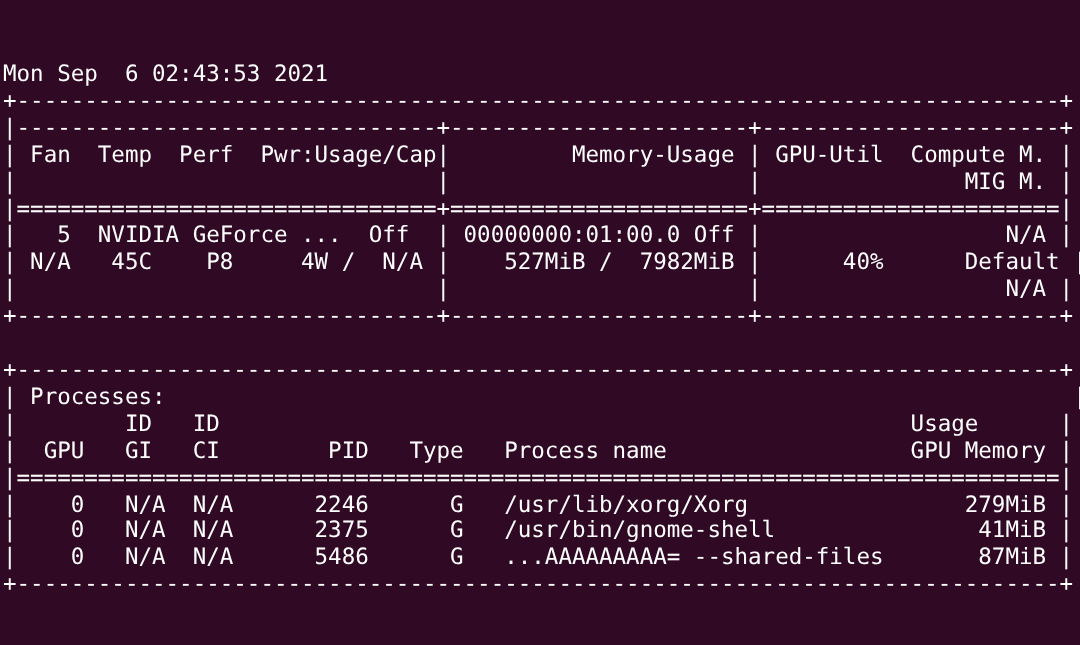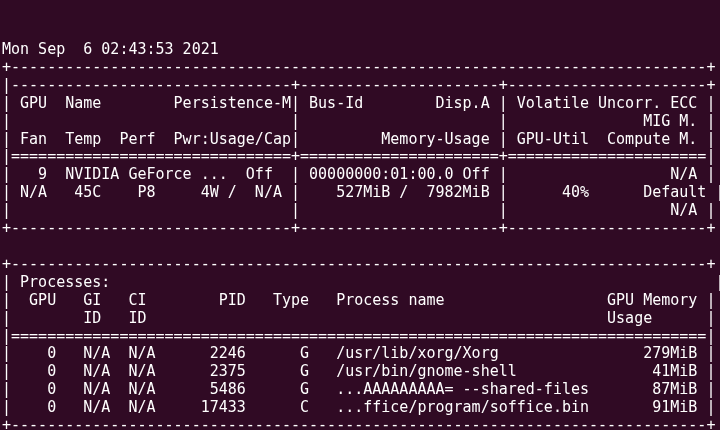--- a/index.html
+++ b/index.html
@@ -32,38 +32,36 @@
 </head>
 <body style="background: rgb(48, 10, 36);">
 
 <div class="terminal" style="background: rgb(48, 10, 36); color: rgb(255, 255, 255);">
 
   <div class="tl">Mon Sep  6 02:43:53 2021</div>
 
   <div>
     <div class="tl">+-----------------------------------------------------------------------------+</div>
     <div class="tl">|-------------------------------+----------------------+----------------------+</div>
-    <div class="tl">| GPU  Name        Persistence-M| Bus-Id        Disp.A | Volatile Uncorr. ECC |</div>
+    <div class="tl">| Fan  Temp  Perf  Pwr:Usage/Cap|         Memory-Usage | GPU-Util  Compute M. |</div>
     <div class="tl">|                               |                      |               MIG M. |</div>
-    <div class="tl">| Fan  Temp  Perf  Pwr:Usage/Cap|         Memory-Usage | GPU-Util  Compute M. |</div>
     <div class="tl">|===============================+======================+======================|</div>
-    <div class="tl">|   9  NVIDIA GeForce ...  Off  | 00000000:01:00.0 Off |                  N/A |</div>
+    <div class="tl">|   5  NVIDIA GeForce ...  Off  | 00000000:01:00.0 Off |                  N/A |</div>
     <div class="tl">| N/A   45C    P8     4W /  N/A |    527MiB /  7982MiB |      40%      Default |</div>
     <div class="tl">|                               |                      |                  N/A |</div>
     <div class="tl">+-------------------------------+----------------------+----------------------+</div>
   </div>
 
   <div class="tl"></div>
 
   <div>
     <div class="tl">+-----------------------------------------------------------------------------+</div>
     <div class="tl">| Processes:                                                                   |</div>
+    <div class="tl">|        ID   ID                                                   Usage      |</div>
     <div class="tl">|  GPU   GI   CI        PID   Type   Process name                  GPU Memory |</div>
-    <div class="tl">|        ID   ID                                                   Usage      |</div>
     <div class="tl">|=============================================================================|</div>
     <div class="tl">|    0   N/A  N/A      2246      G   /usr/lib/xorg/Xorg                279MiB |</div>
     <div class="tl">|    0   N/A  N/A      2375      G   /usr/bin/gnome-shell               41MiB |</div>
     <div class="tl">|    0   N/A  N/A      5486      G   ...AAAAAAAAA= --shared-files       87MiB |</div>
-    <div class="tl">|    0   N/A  N/A     17433      C   ...ffice/program/soffice.bin       91MiB |</div>
     <div class="tl">+-----------------------------------------------------------------------------+</div>
   </div>
 
 </div>
 
 </body></html>

